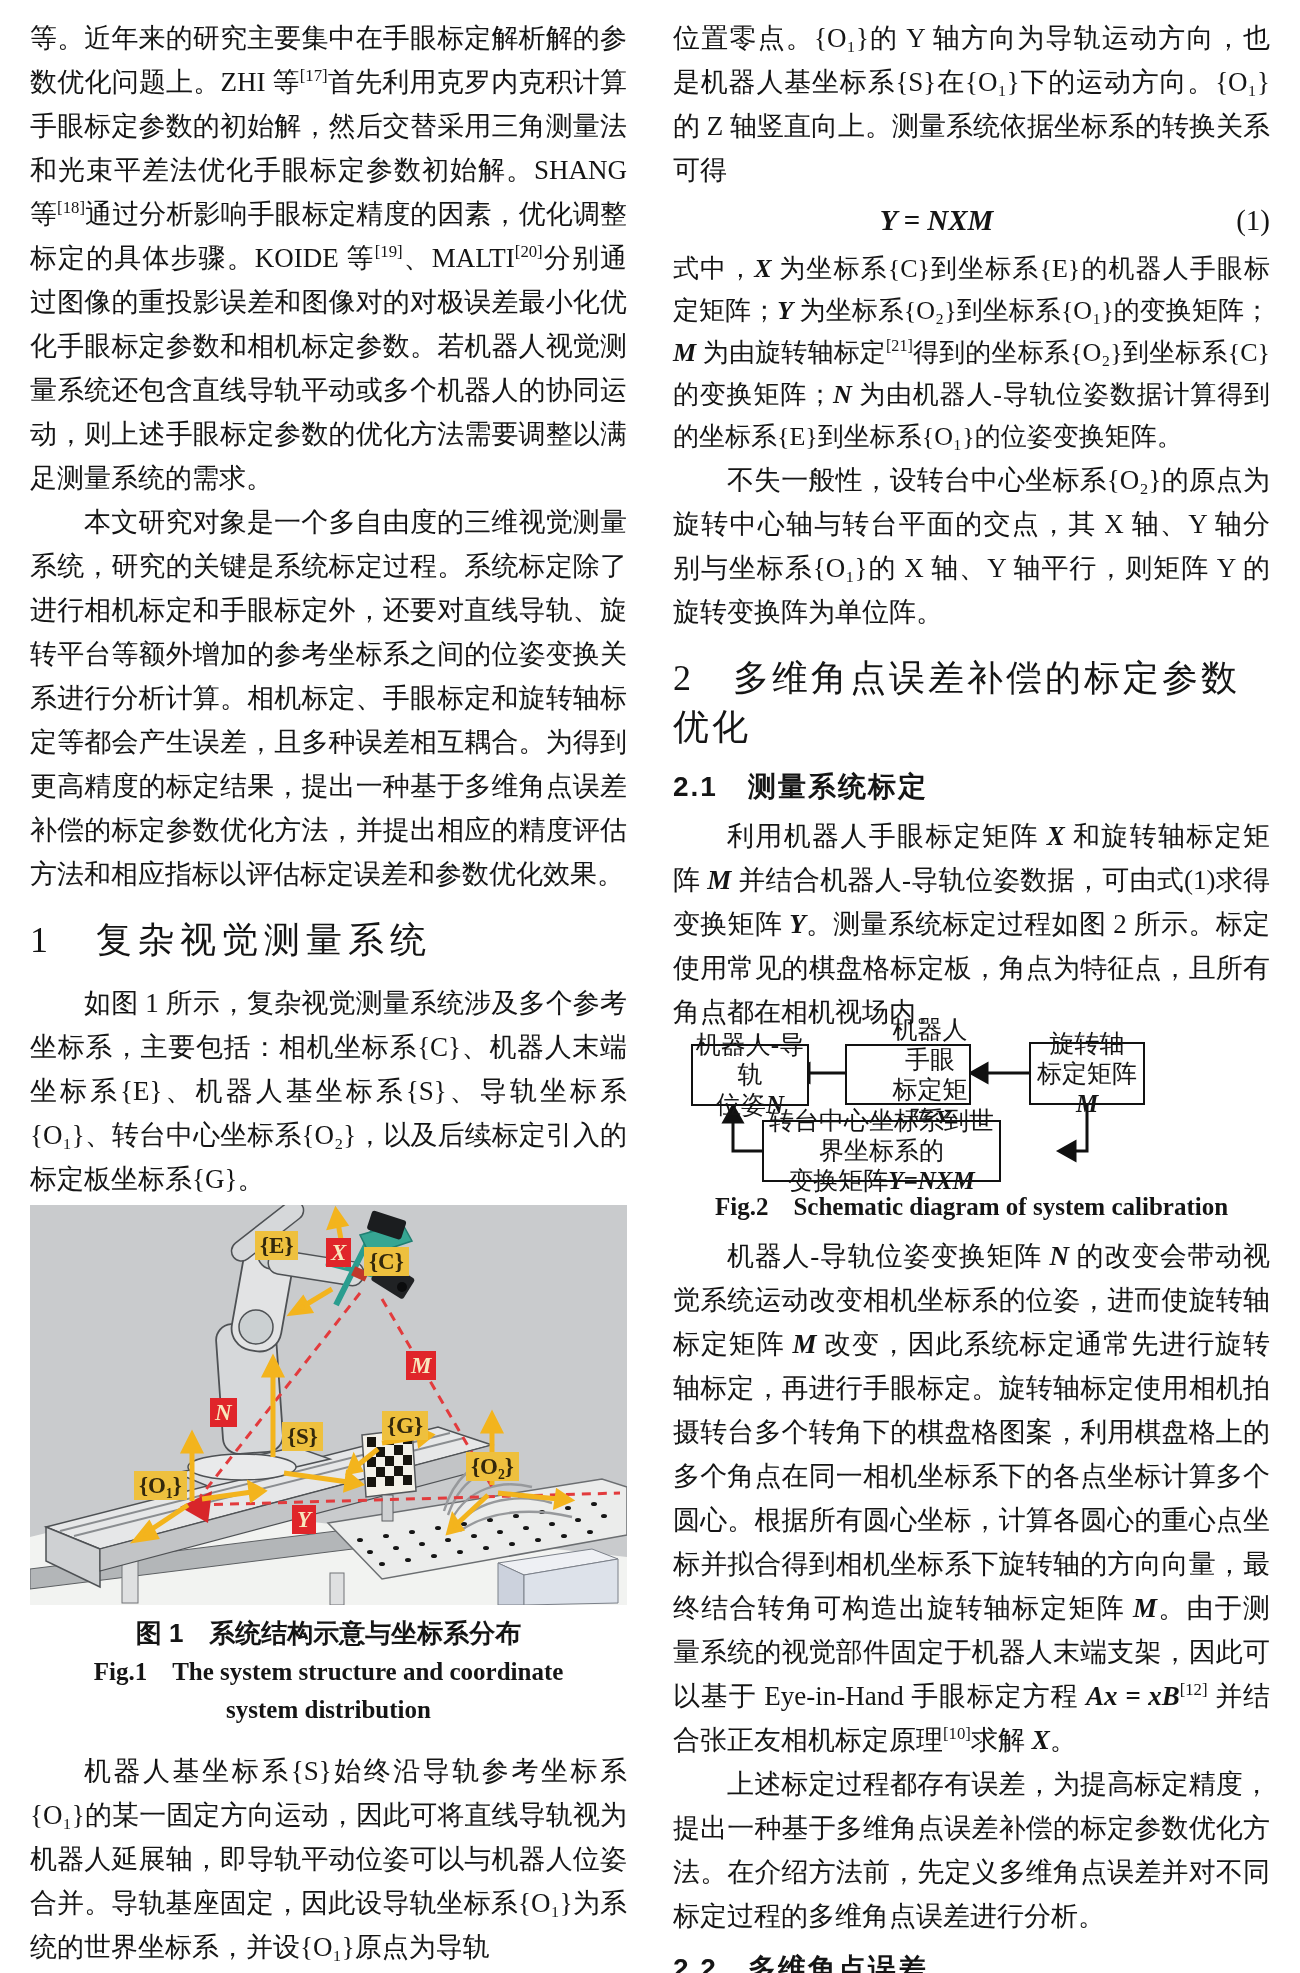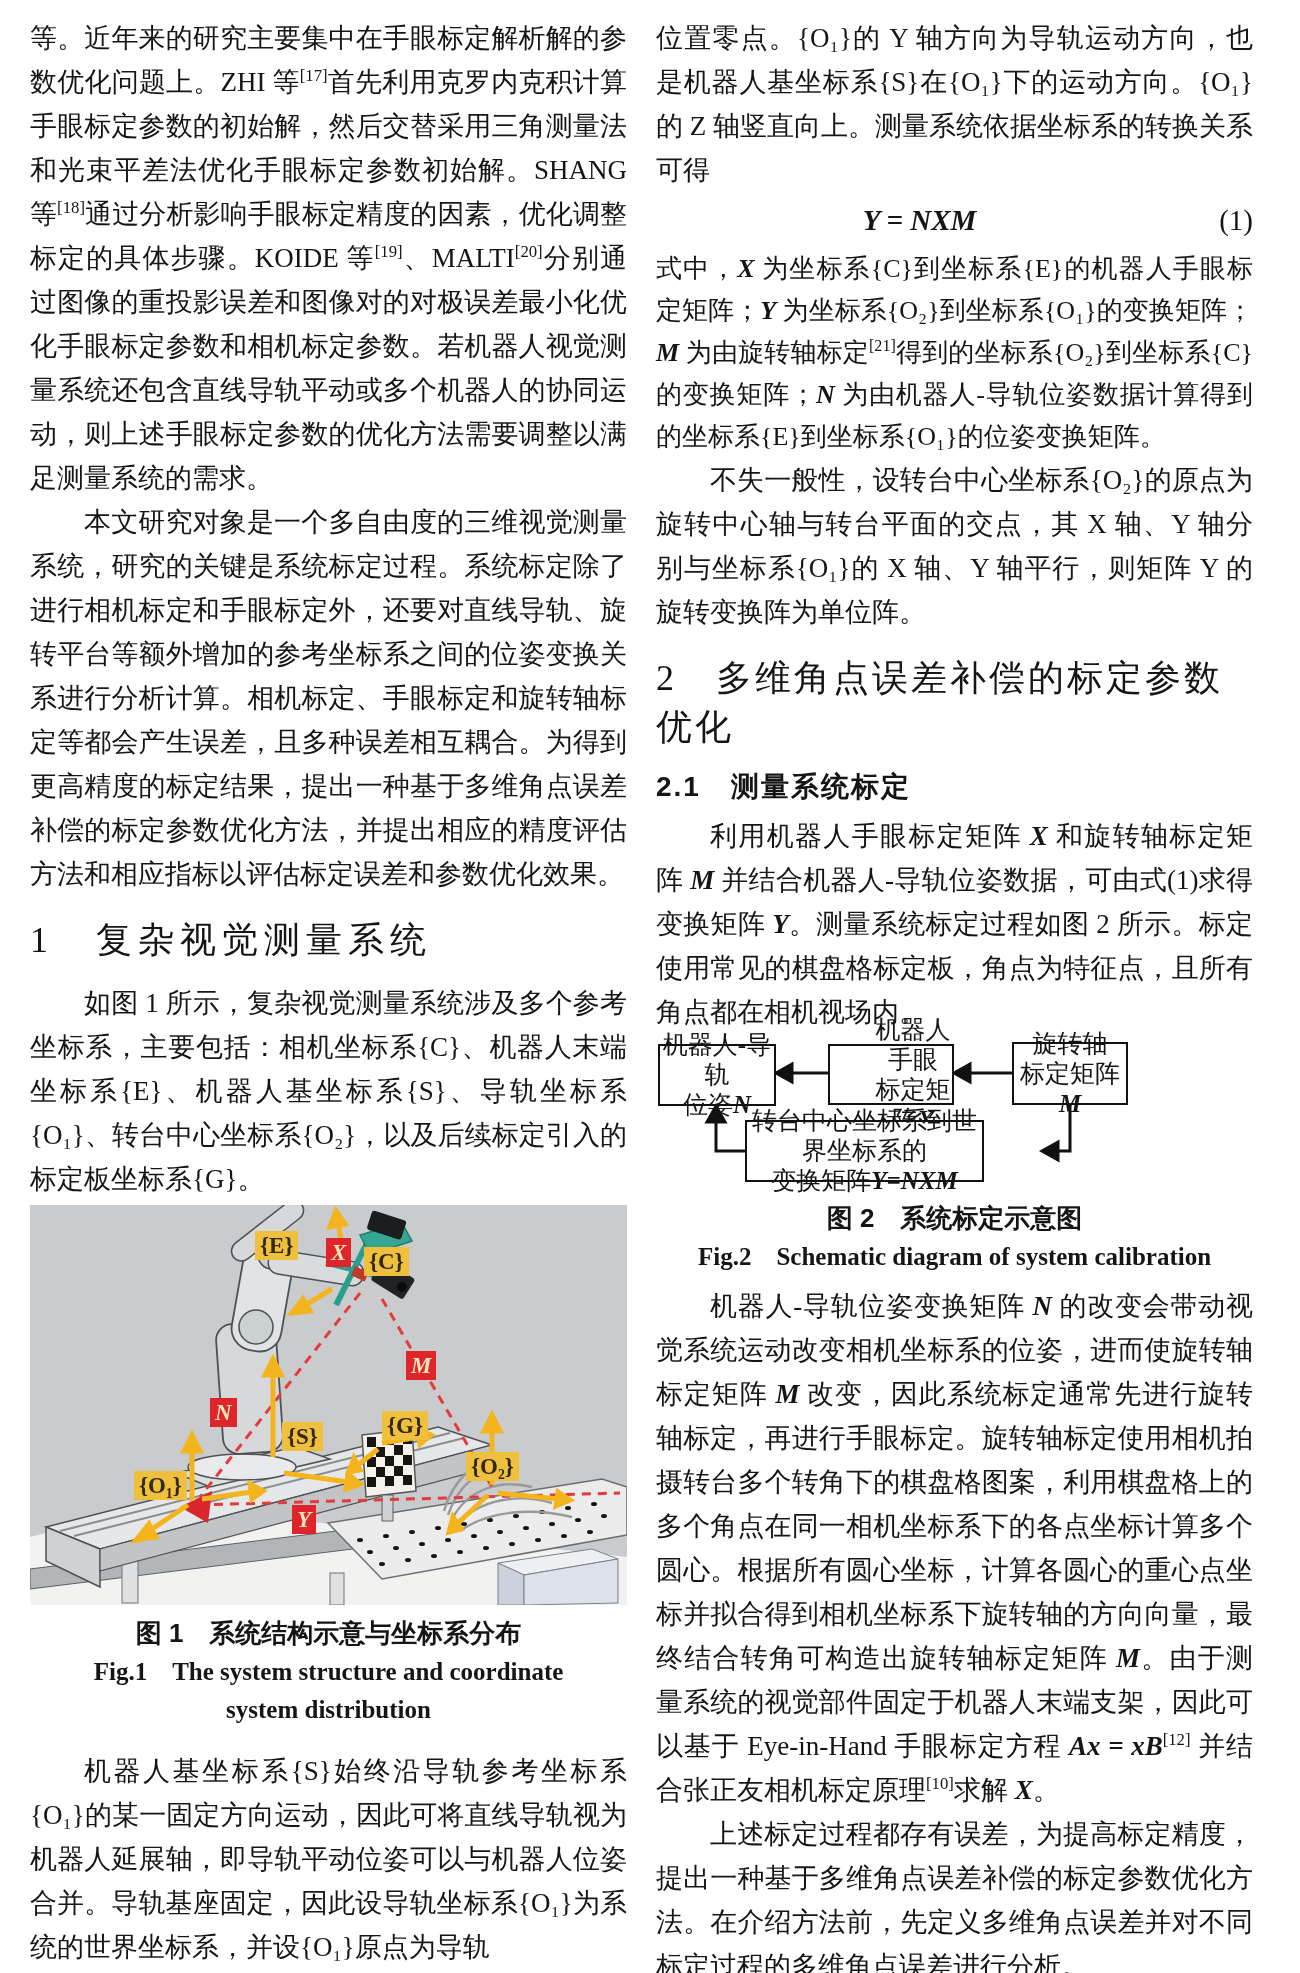--- a/index.html
+++ b/index.html
@@ -1,17 +1,17 @@
 <!DOCTYPE html>
 <html><head>
 <meta charset="utf-8">
 <style>
   html,body{margin:0;padding:0;background:#ffffff;}
   .page{position:relative;width:1300px;height:1973px;box-sizing:border-box;
-        padding:16px 30px 0 30px;display:flex;gap:29px;overflow:hidden;
+        padding:16px 30px 0 30px;display:flex;gap:46px;overflow:hidden;
         font-family:"Liberation Serif","DejaVu Serif",serif;color:#151515;}
   .col{width:597px;box-sizing:border-box;}
   p.body{margin:0;font-size:27px;line-height:44px;text-align:justify;}
   p.indent{text-indent:2em;}
   p.where{font-size:26px;line-height:42px;}
   sup{font-size:0.62em;line-height:0;}
   .st-bi{font-weight:bold;font-style:italic;}
   h2.sec{margin:20px 0 16px 0;font-size:36px;font-weight:normal;
          font-family:"Liberation Serif","DejaVu Serif",serif;letter-spacing:6px;}
   h3.subsec{margin:10px 0 8px 0;font-size:28px;font-weight:bold;
@@ -235,38 +235,37 @@
           <line x1="356" y1="33" x2="312" y2="33"></line>
             <polygon points="298,33 314,24 314,42"></polygon>
           <line x1="172" y1="33" x2="134" y2="33"></line>
             <polygon points="120,33 136,24 136,42"></polygon>
           <path d="M414,64 L414,111 L400,111" fill="none"></path>
             <polygon points="386,111 402,102 402,120"></polygon>
           <path d="M89,111 L60,111 L60,80" fill="none"></path>
             <polygon points="60,66 51,82 69,82"></polygon>
         </g>
       </svg>
-      <div class="fbox" style="left:2px;top:4px;width:118px;height:62px;">
+      <div class="fbox" style="left:18px;top:4px;width:118px;height:62px;">
         <span>机器人-导轨</span>
         <span><span>位姿</span><span class="st-bi">N</span></span>
       </div>
       <div class="fbox" style="left:172px;top:4px;width:126px;height:61px;padding-left:44px;">
         <span>机器人手眼</span>
         <span><span>标定矩阵</span><span class="st-bi">X</span></span>
       </div>
       <div class="fbox" style="left:356px;top:2px;width:116px;height:63px;">
         <span>旋转轴</span>
         <span><span>标定矩阵</span><span class="st-bi">M</span></span>
       </div>
       <div class="fbox" style="left:89px;top:80px;width:239px;height:62px;">
         <span>转台中心坐标系到世界坐标系的</span>
         <span><span>变换矩阵</span><span class="st-bi">Y=NXM</span></span>
       </div>
     </div>
-    <div class="cap-cn" style="margin-top:10px;">图 2　系统标定示意图</div>
     <div class="cap-en">Fig.2　Schematic diagram of system calibration</div>
 
     <p class="body indent" style="margin-top:8px;"><span>机器人-导轨位姿变换矩阵 </span><span class="st-bi">N</span><span> 的改变会带动视觉系统运动改变相机坐标系的位姿，进而使旋转轴标定矩阵 </span><span class="st-bi">M</span><span> 改变，因此系统标定通常先进行旋转轴标定，再进行手眼标定。旋转轴标定使用相机拍摄转台多个转角下的棋盘格图案，利用棋盘格上的多个角点在同一相机坐标系下的各点坐标计算多个圆心。根据所有圆心坐标，计算各圆心的重心点坐标并拟合得到相机坐标系下旋转轴的方向向量，最终结合转角可构造出旋转轴标定矩阵 </span><span class="st-bi">M</span><span>。由于测量系统的视觉部件固定于机器人末端支架，因此可以基于 Eye-in-Hand 手眼标定方程 </span><span class="st-bi">Ax = xB</span><sup>[12]</sup><span> 并结合张正友相机标定原理</span><sup>[10]</sup><span>求解 </span><span class="st-bi">X</span><span>。</span></p>
     <p class="body indent">上述标定过程都存有误差，为提高标定精度，提出一种基于多维角点误差补偿的标定参数优化方法。在介绍方法前，先定义多维角点误差并对不同标定过程的多维角点误差进行分析。</p>
 
     <h3 class="subsec" style="margin-top:12px;">2.2　多维角点误差</h3>
 
   </div>
 
 </div>

